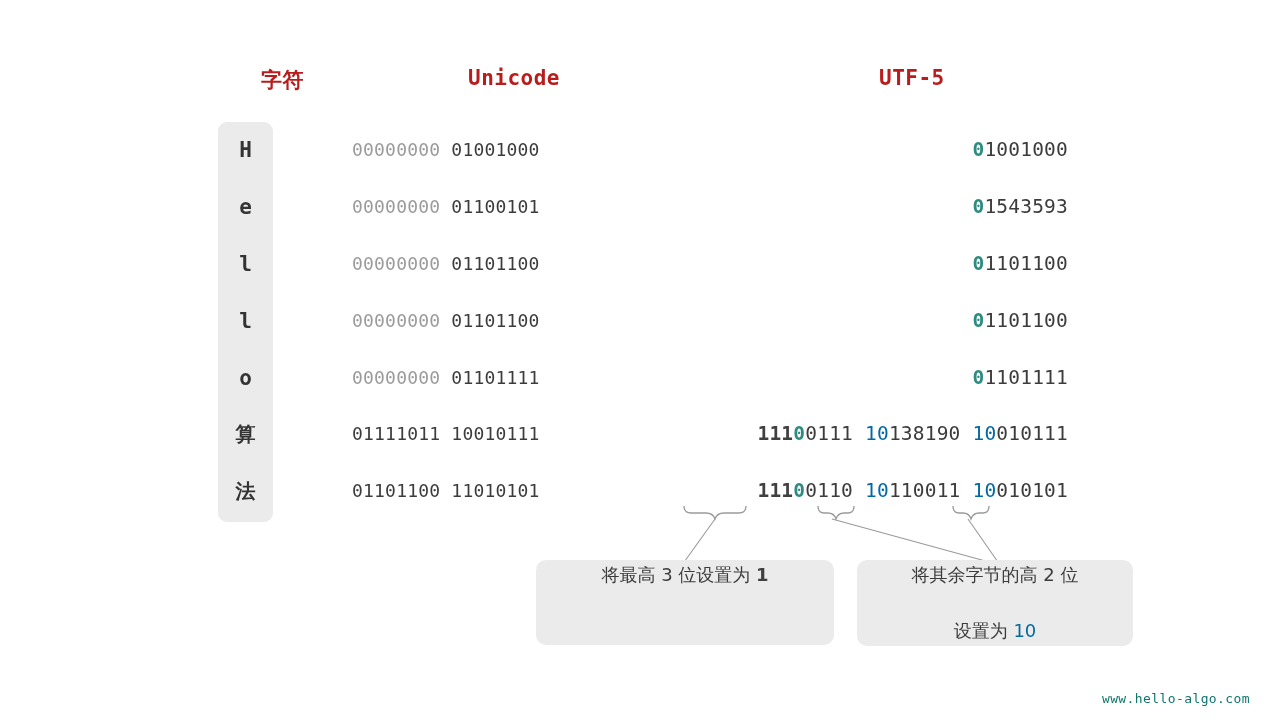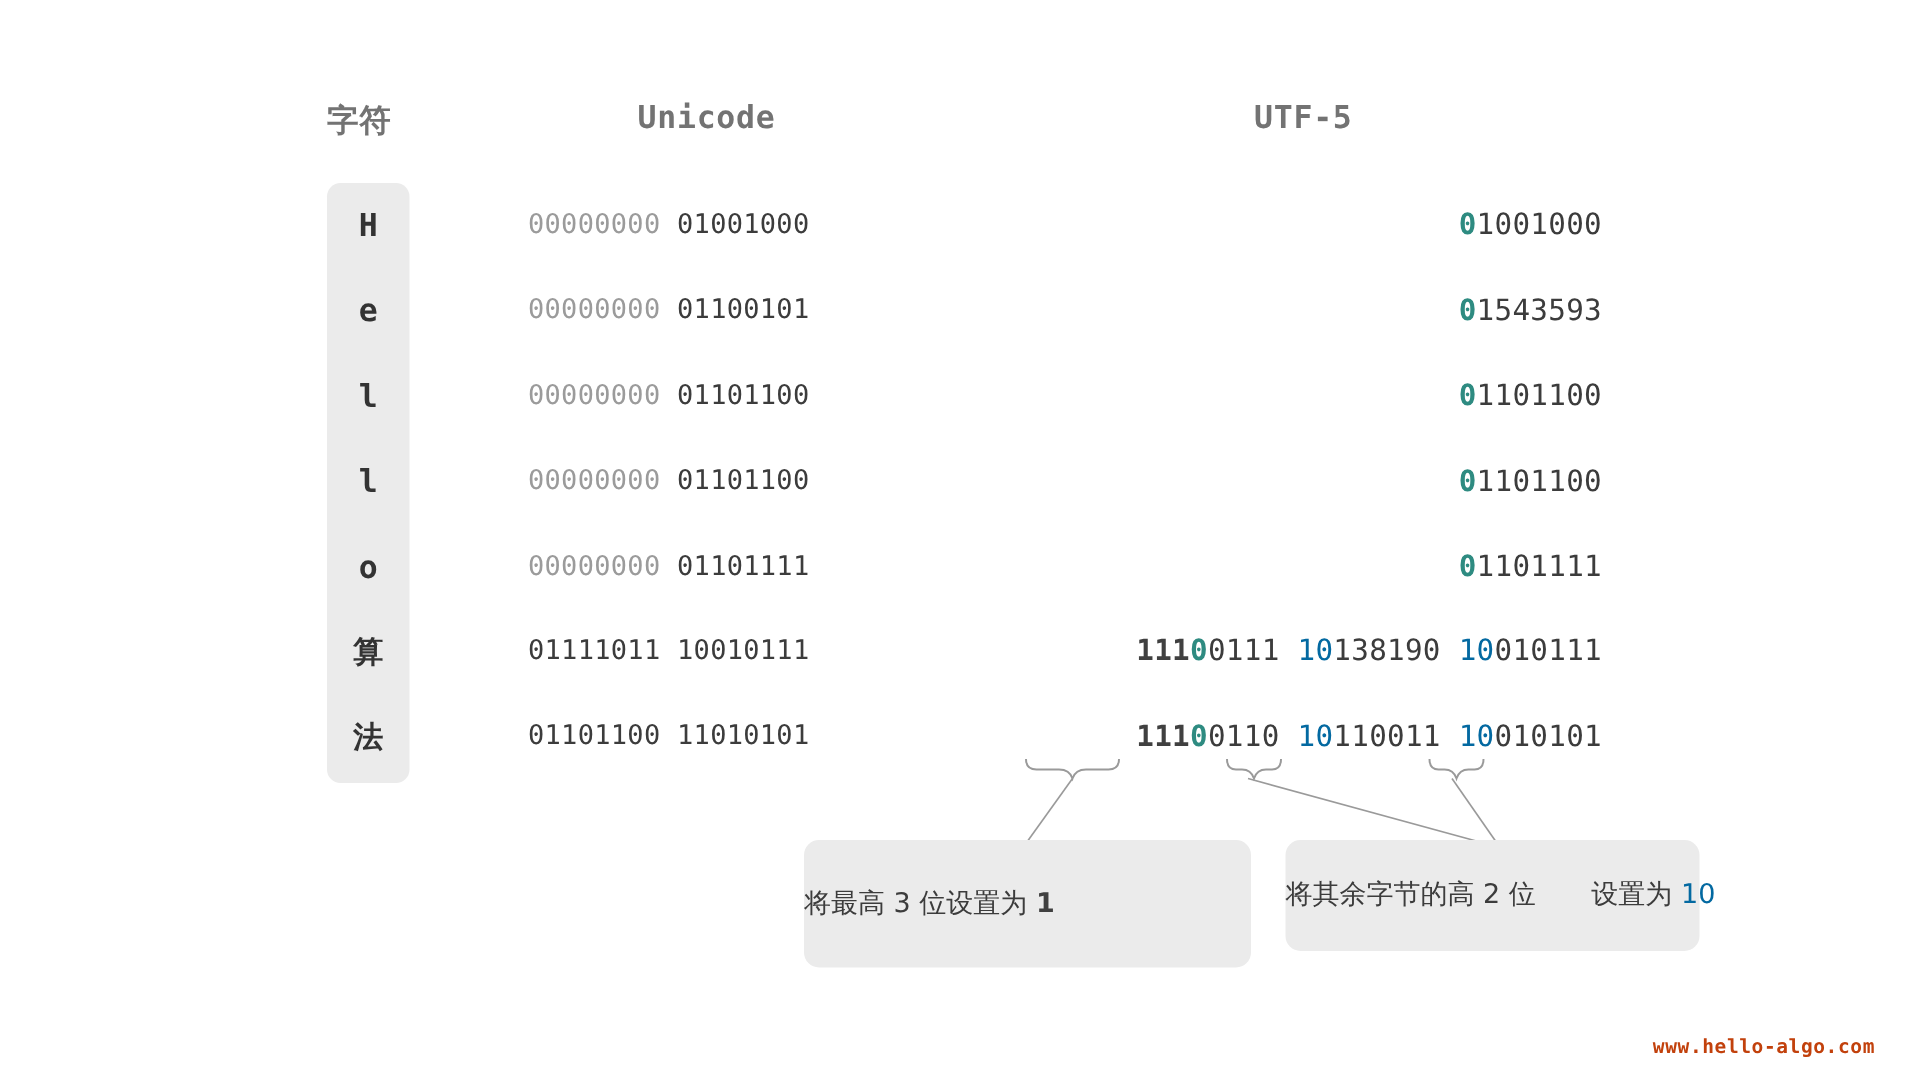--- a/index.html
+++ b/index.html
@@ -22,23 +22,24 @@
     top: 66px;
     left: 0;
     width: 1280px;
     height: 34px;
   }
   .hdr {
     position: absolute;
     font-family: "DejaVu Sans Mono", monospace;
     font-weight: bold;
     font-size: 21px;
-    color: #737373;
+    color: #b91c1c;
     white-space: nowrap;
     letter-spacing: 0.5px;
+    margin-left: 43px;
   }
   .hdr-char  { left: 218px; top: 0;  font-family: "DejaVu Sans", sans-serif; }
   .hdr-uni   { left: 425px; top: 0; }
   .hdr-utf   { left: 836px; top: 0; }
 
   
   .char-chip {
     position: absolute;
     left: 218px;
     top: 122px;
@@ -91,53 +92,51 @@
   .green { color: #404040; font-weight: bold; }
   .blue  { color: #0369a1; font-weight: normal; }
 
   
   .callout {
     position: absolute;
     background: #ebebeb;
     border-radius: 10px;
     box-sizing: border-box;
     display: flex;
-    flex-direction: row;
+    flex-direction: column;
     align-items: center;
-    justify-content: flex-start;
+    justify-content: space-between;
     font-family: "DejaVu Sans", sans-serif;
     font-size: 18px;
     color: #3c3c3c;
     line-height: 30px;
     text-align: center;
-    gap: 37px;
   }
   .callout-1 { left: 536px; top: 560px; width: 298px; height: 85px; }
-  .callout-2 { left: 857px; top: 560px; width: 276px; height: 74px; }
+  .callout-2 { left: 857px; top: 560px; width: 276px; height: 86px; }
   .callout .ln { white-space: nowrap; }
 
   
   .overlay {
     position: absolute;
     left: 0; top: 0;
     width: 1280px;
     height: 720px;
     pointer-events: none;
   }
 
   
   .watermark {
     position: absolute;
     right: 30px;
     bottom: 14px;
     font-family: "DejaVu Sans Mono", monospace;
     font-size: 13px;
-    color: #c2410c;
+    color: #0f766e;
     letter-spacing: 0.4px;
-    font-weight: bold;
   }
 </style>
 </head>
 <body>
 
 <div class="header">
   <div class="hdr hdr-char">字符</div>
   <div class="hdr hdr-uni">Unicode</div>
   <div class="hdr hdr-utf">UTF-5</div>
 </div>

